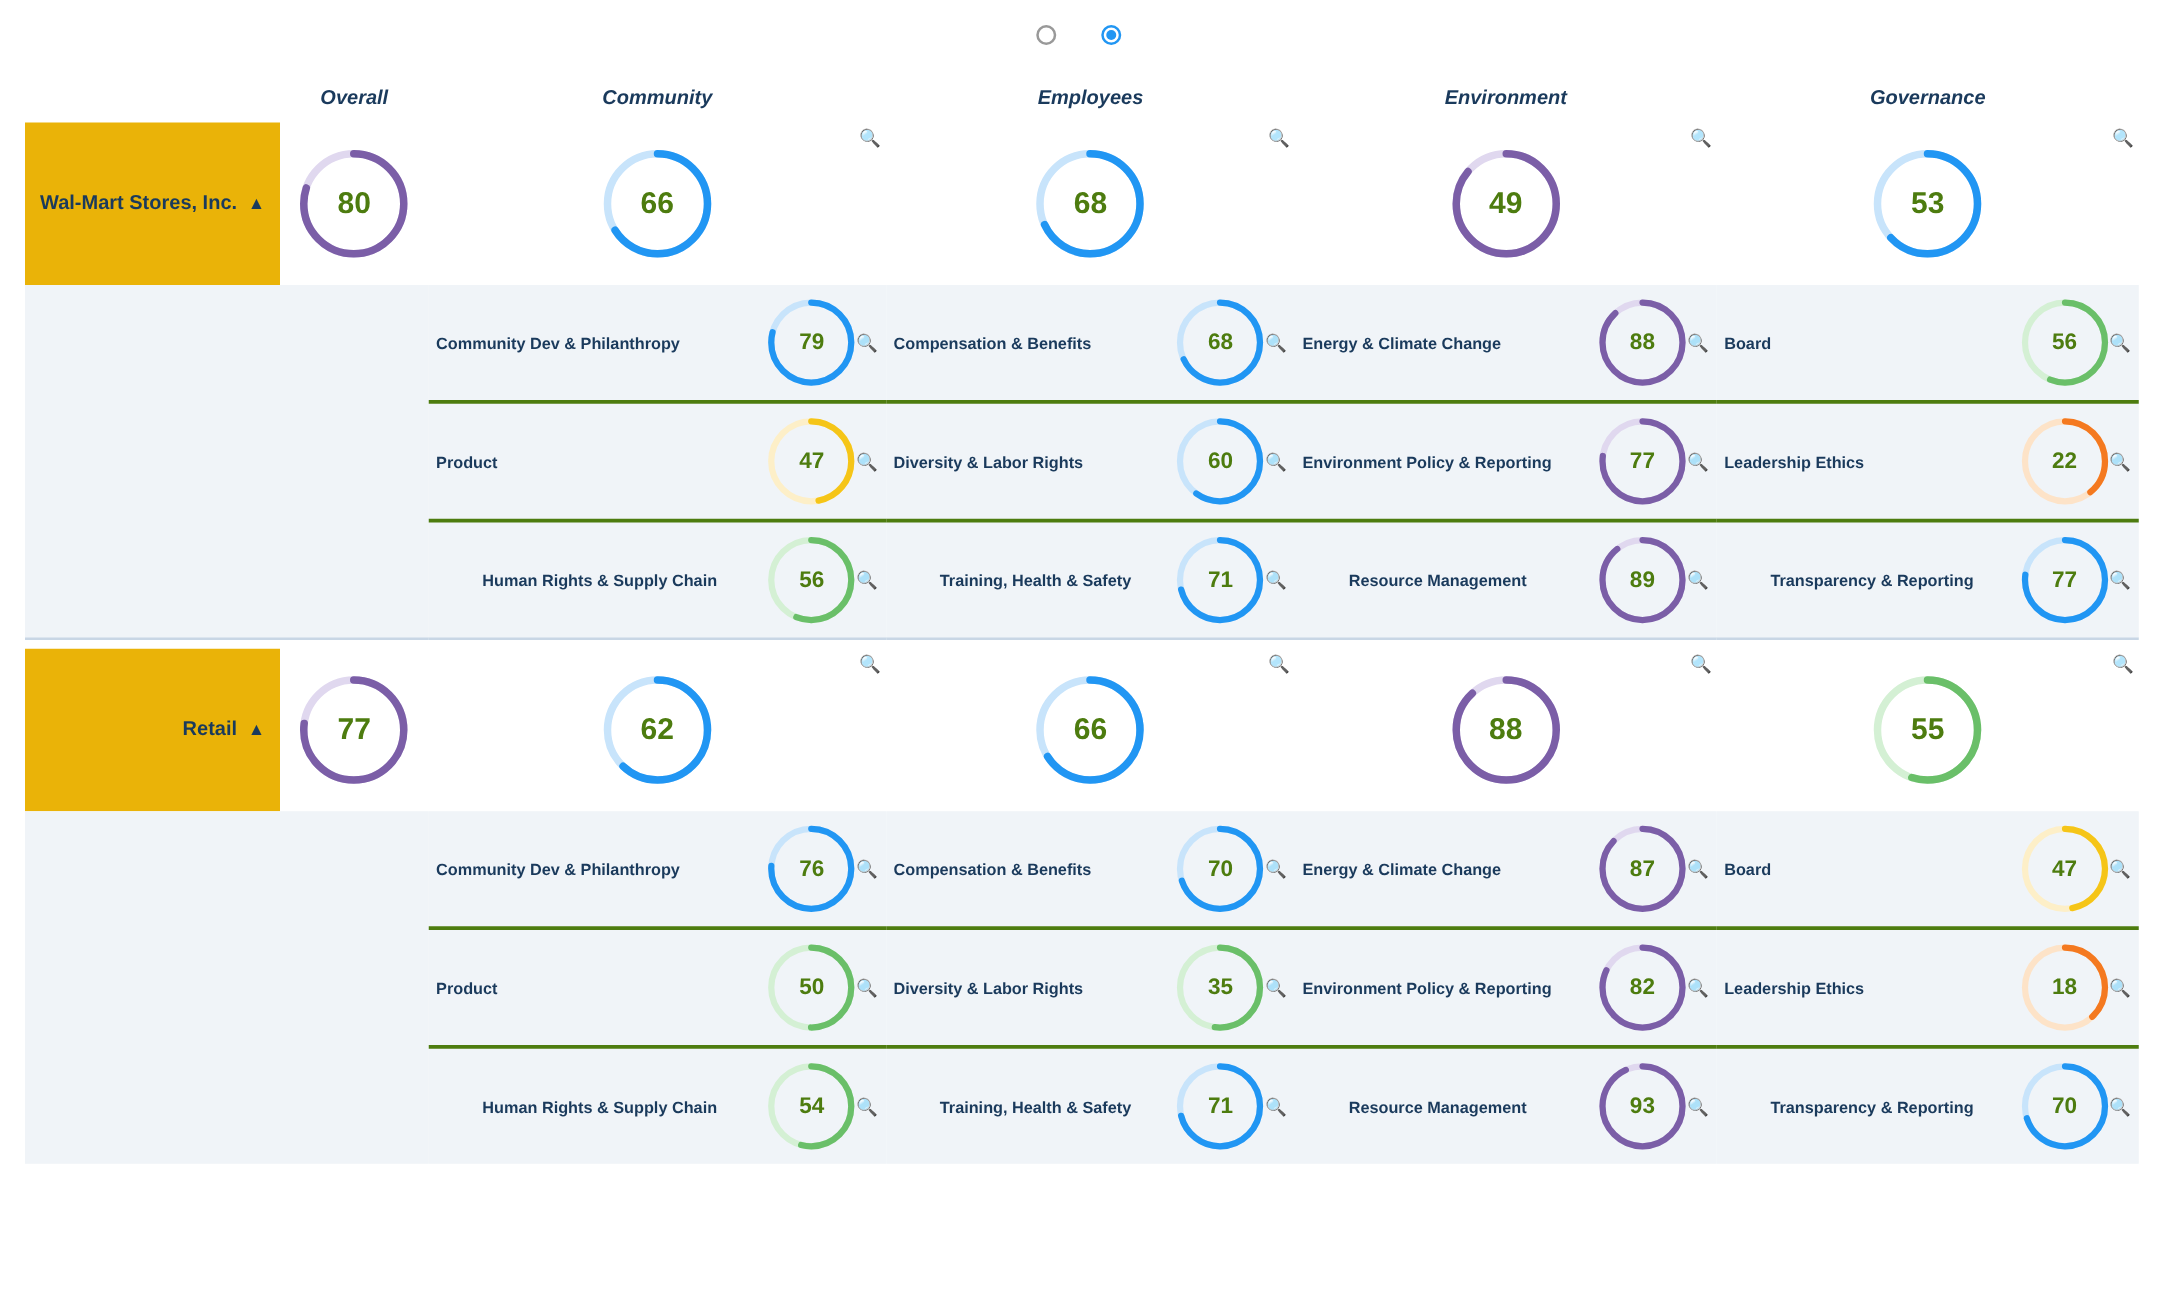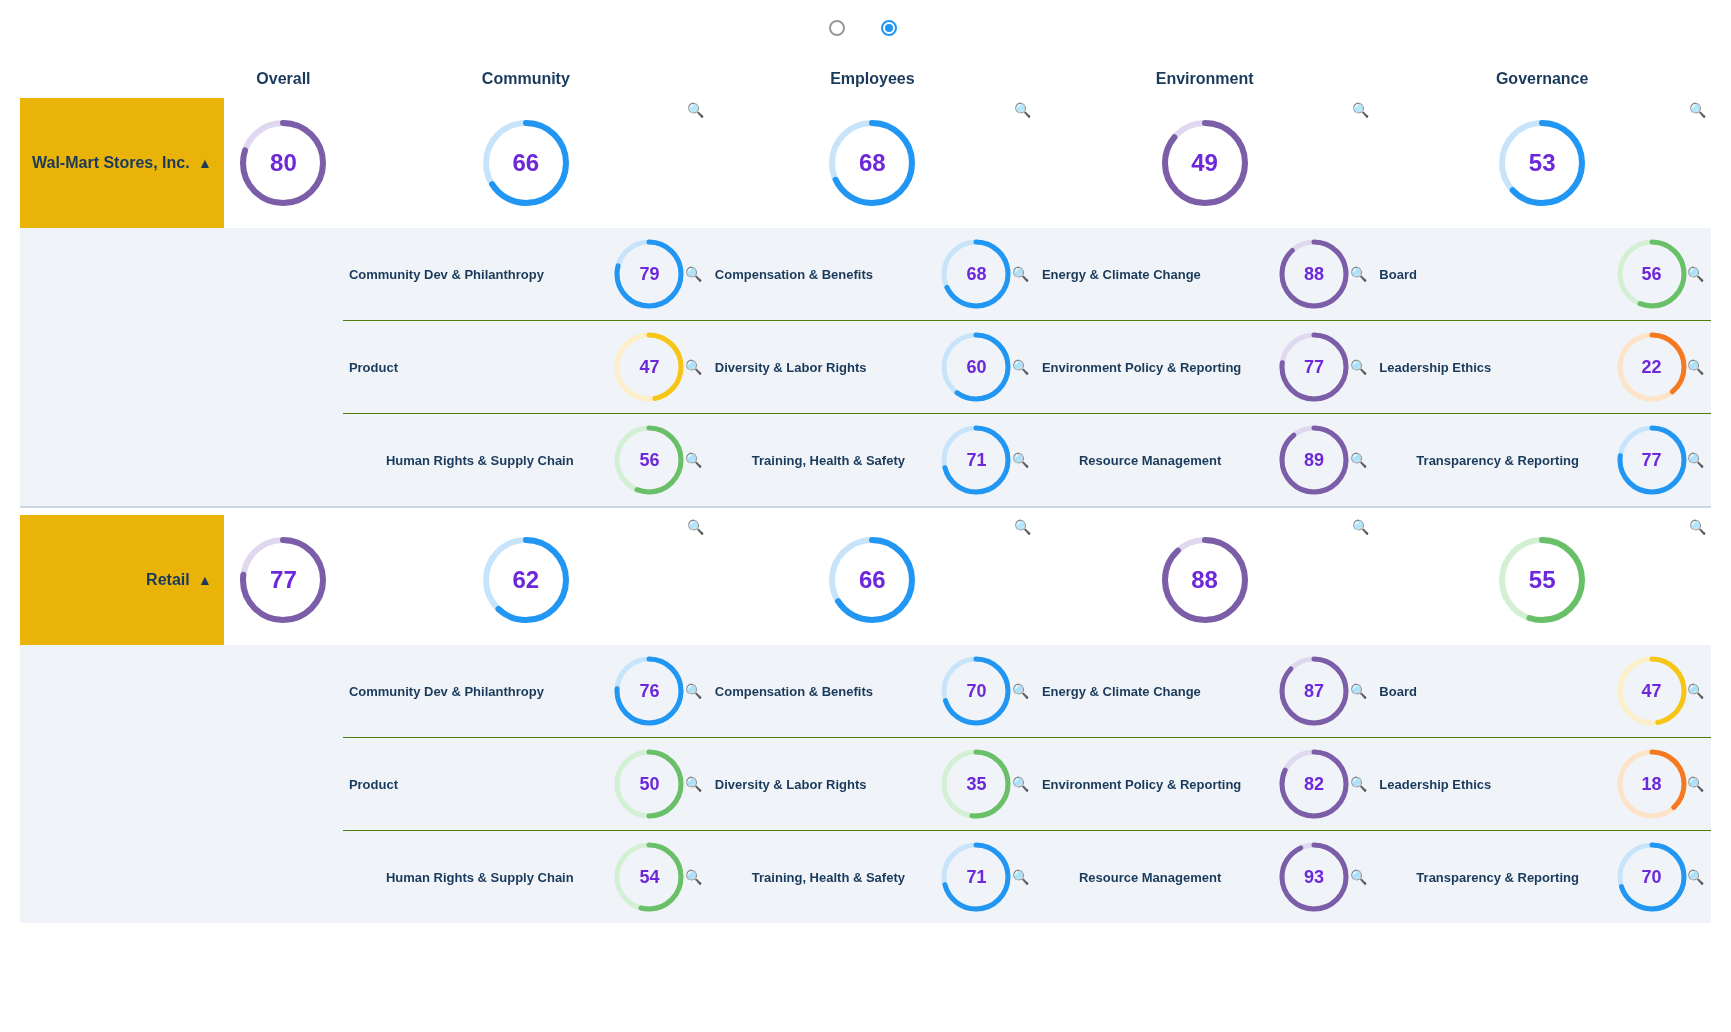--- a/index.html
+++ b/index.html
@@ -53,20 +53,21 @@
       width: 100%;
       border-collapse: collapse;
     }
     .col-header {
       text-align: center;
       font-size: 16px;
       font-weight: bold;
       color: #1a3a5c;
       padding: 10px 8px;
       background: #fff;
+      font-style: italic;
     }
 
     
     .entity-row td {
       padding: 16px 12px;
       background: #eab308;
       vertical-align: middle;
     }
     .sub-rows td {
       background: #f0f4f8;
@@ -108,21 +109,21 @@
       height: 100%;
       transform: rotate(-90deg);
     }
     .gauge-number {
       position: absolute;
       top: 50%;
       left: 50%;
       transform: translate(-50%, -50%);
       font-size: 18px;
       font-weight: bold;
-      color: #6d28d9;
+      color: #4d7c0f;
     }
     .gauge-number.large {
       font-size: 24px;
     }
     .sub-label {
       font-size: 13px;
       color: #1a3a5c;
       font-weight: bold;
       flex: 1;
       min-width: 110px;
@@ -159,21 +160,21 @@
     }
 
     .sub-section-group {
       display: flex;
       flex-direction: column;
     }
     .sub-group-item {
       display: flex;
       align-items: center;
       padding: 10px 6px;
-      border-bottom: 1px solid #4d7c0f;
+      border-bottom: 3px solid #4d7c0f;
     }
     .sub-group-item:last-child {
       border-bottom: none;
       margin-left: 37px;
     }
   </style>
 </head>
 <body>
 
 <div class="top-controls">

